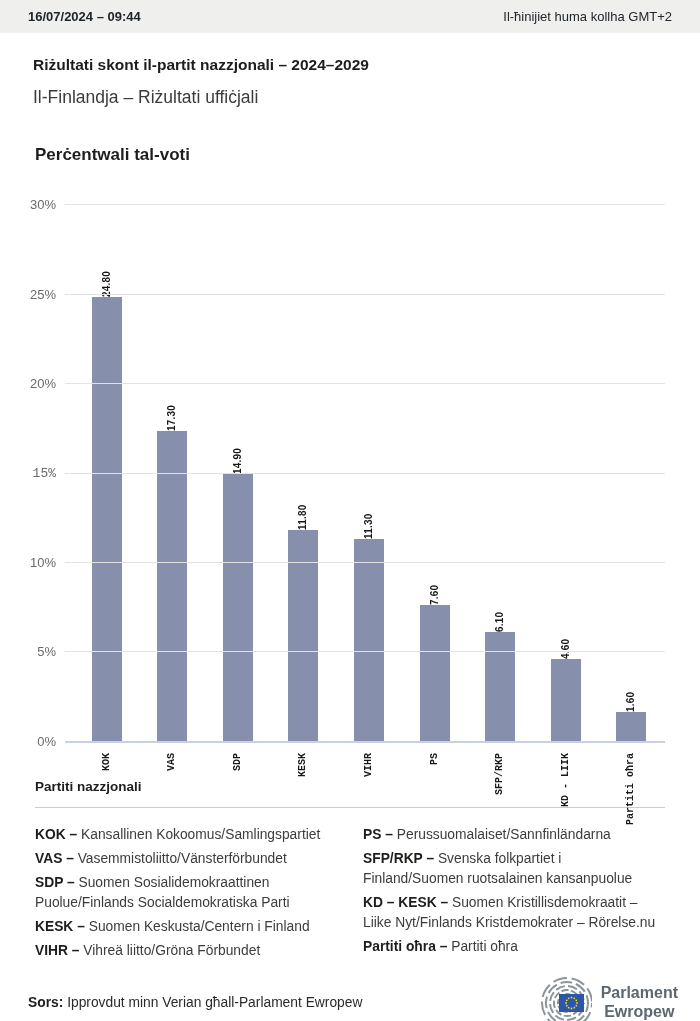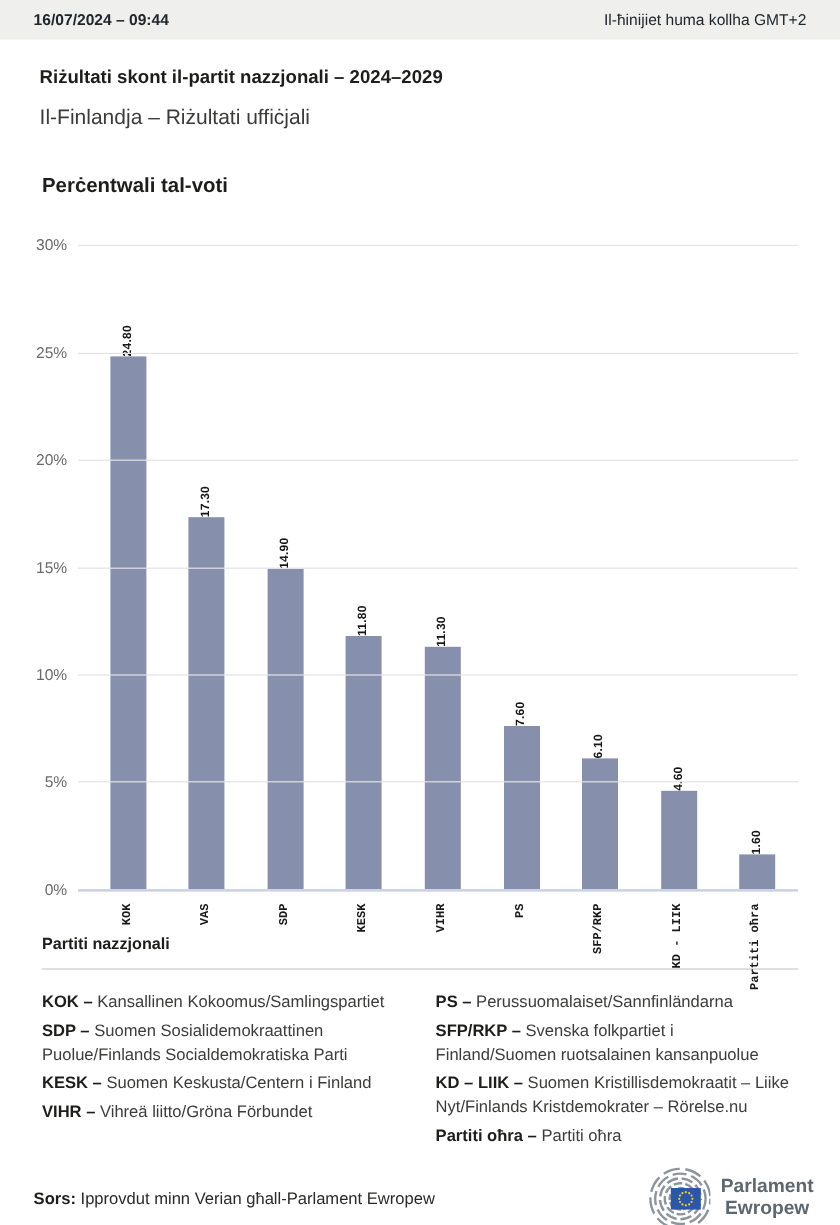--- a/index.html
+++ b/index.html
@@ -133,44 +133,45 @@
           <div class="xanchor"><span>Partiti oħra</span></div>
         </div>
       </div>
   <div class="gridline" style="top: 0%;"></div>
       <div class="ytick" style="top: 0%;">30%</div>
       <div class="gridline" style="top: 16.6667%;"></div>
       <div class="ytick" style="top: 16.6667%;">25%</div>
       <div class="gridline" style="top: 33.3333%;"></div>
       <div class="ytick" style="top: 33.3333%;">20%</div>
       <div class="gridline" style="top: 50%;"></div>
-      <div class="ytick" style="top: 50%;">15%</div>
+      <div class="ytick" style="top: 50%; font-family: Liberation Mono, monospace;">15%</div>
       <div class="gridline" style="top: 66.6667%;"></div>
       <div class="ytick" style="top: 66.6667%;">10%</div>
       <div class="gridline" style="top: 83.3333%;"></div>
       <div class="ytick" style="top: 83.3333%;">5%</div>
       <div class="gridline baseline" style="top: 100%;"></div>
       <div class="ytick" style="top: 100%;">0%</div>
     </div>
 </div>
 
 <div class="legend">
   <div class="legend-heading">Partiti nazzjonali</div>
   <hr class="legend-divider">
   <div class="legend-cols">
       <div class="legend-col">
         <div class="legend-item"><b>KOK –</b><span> Kansallinen Kokoomus/Samlingspartiet</span></div>
+        <div class="legend-item"><b>VAS –</b><span> Vasemmistoliitto/Vänsterförbundet</span></div>
         <div class="legend-item"><b>SDP –</b><span> Suomen Sosialidemokraattinen Puolue/Finlands Socialdemokratiska Parti</span></div>
         <div class="legend-item"><b>KESK –</b><span> Suomen Keskusta/Centern i Finland</span></div>
         <div class="legend-item"><b>VIHR –</b><span> Vihreä liitto/Gröna Förbundet</span></div>
       </div>
       <div class="legend-col">
         <div class="legend-item"><b>PS –</b><span> Perussuomalaiset/Sannfinländarna</span></div>
         <div class="legend-item"><b>SFP/RKP –</b><span> Svenska folkpartiet i Finland/Suomen ruotsalainen kansanpuolue</span></div>
-        <div class="legend-item"><b>KD – LIIK –</b><span> Suomen Kristillisdemokraatit – Liike Nyt/Finlands Kristdemokrater – Rörelse.nu</span></div>
+        <div class="legend-item"><b>KD – KESK –</b><span> Suomen Kristillisdemokraatit – Liike Nyt/Finlands Kristdemokrater – Rörelse.nu</span></div>
         <div class="legend-item"><b>Partiti oħra –</b><span> Partiti oħra</span></div>
       </div>
     </div>
 </div>
 
 <div class="footer">
   <div class="source-line">
     <b>Sors:</b>
     <span>Ipprovdut minn Verian għall-Parlament Ewropew</span>
   </div>

